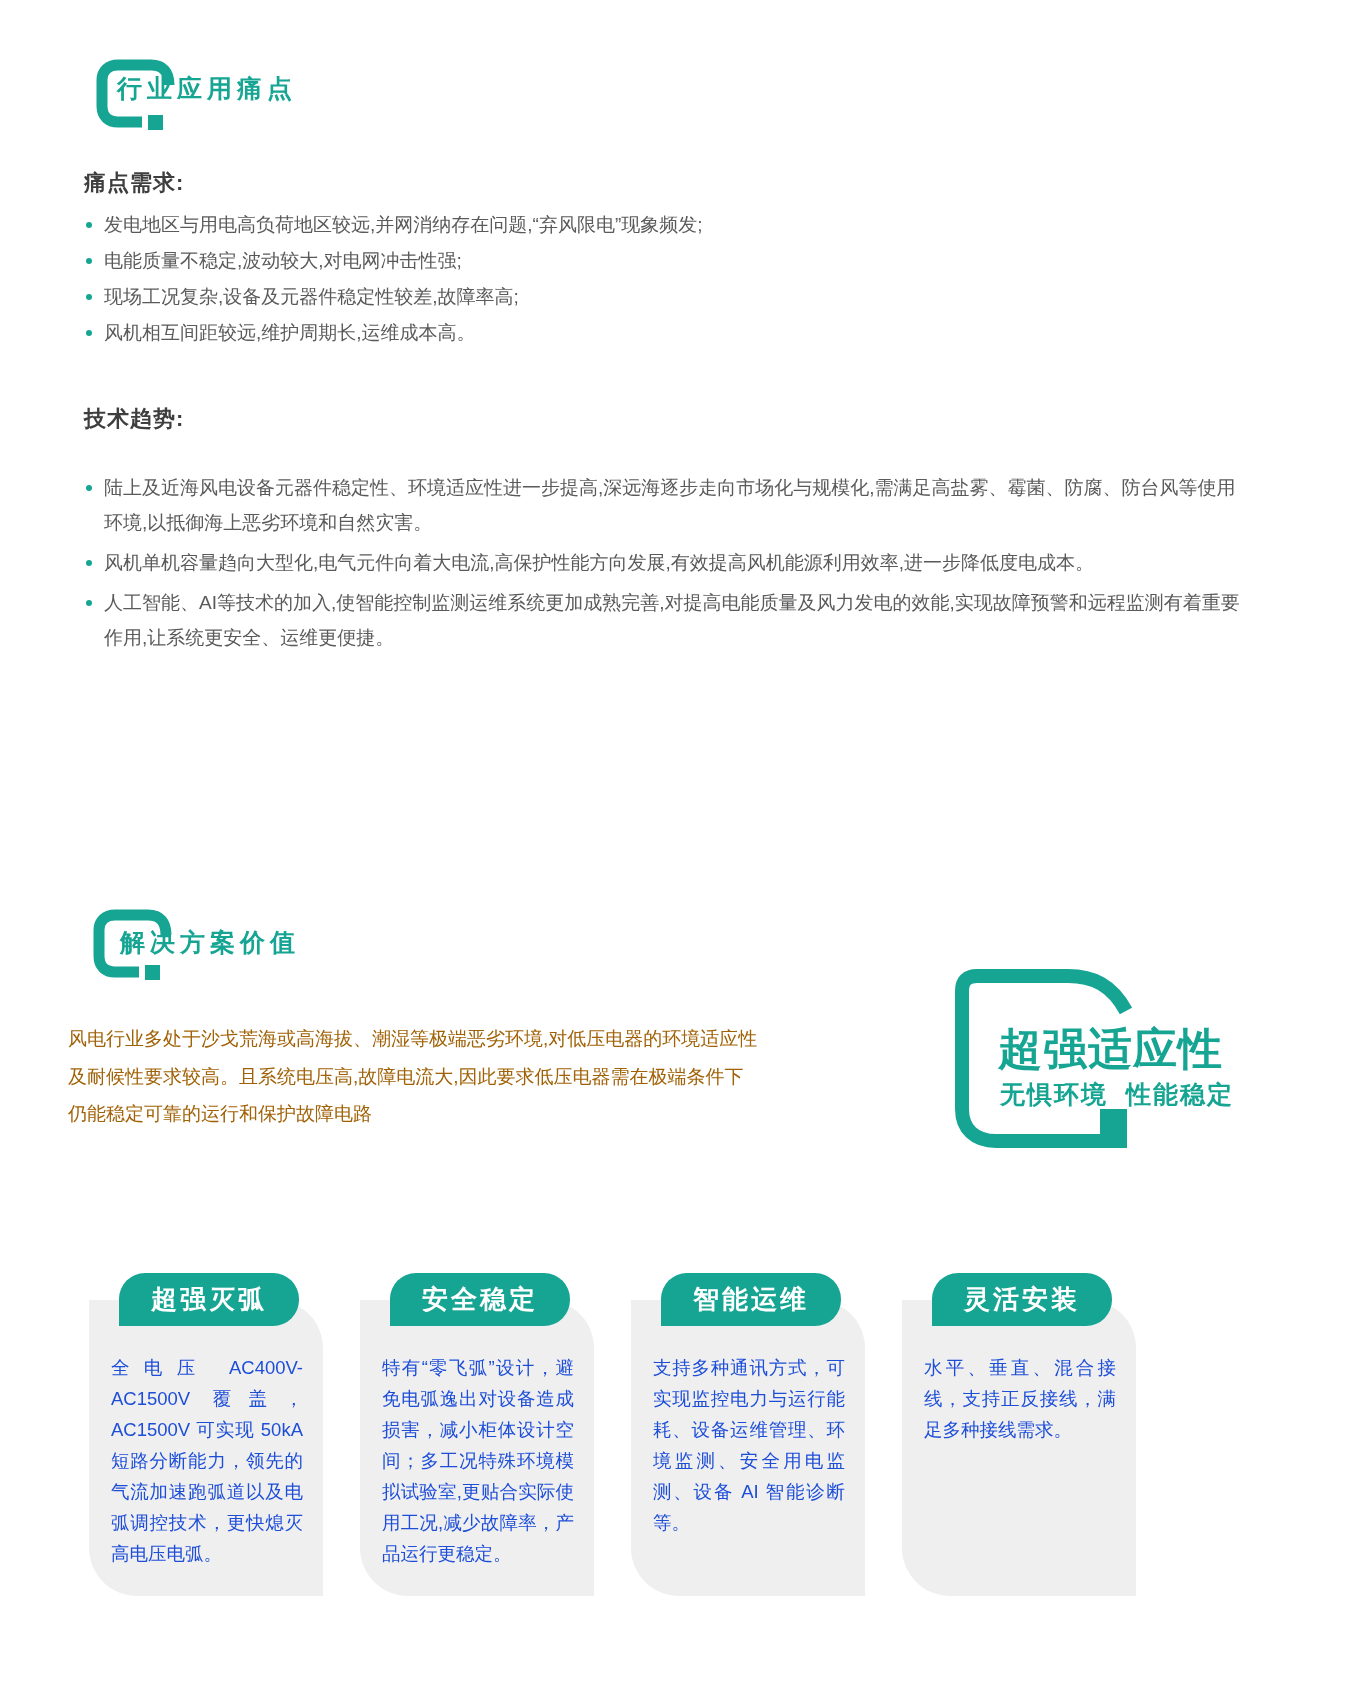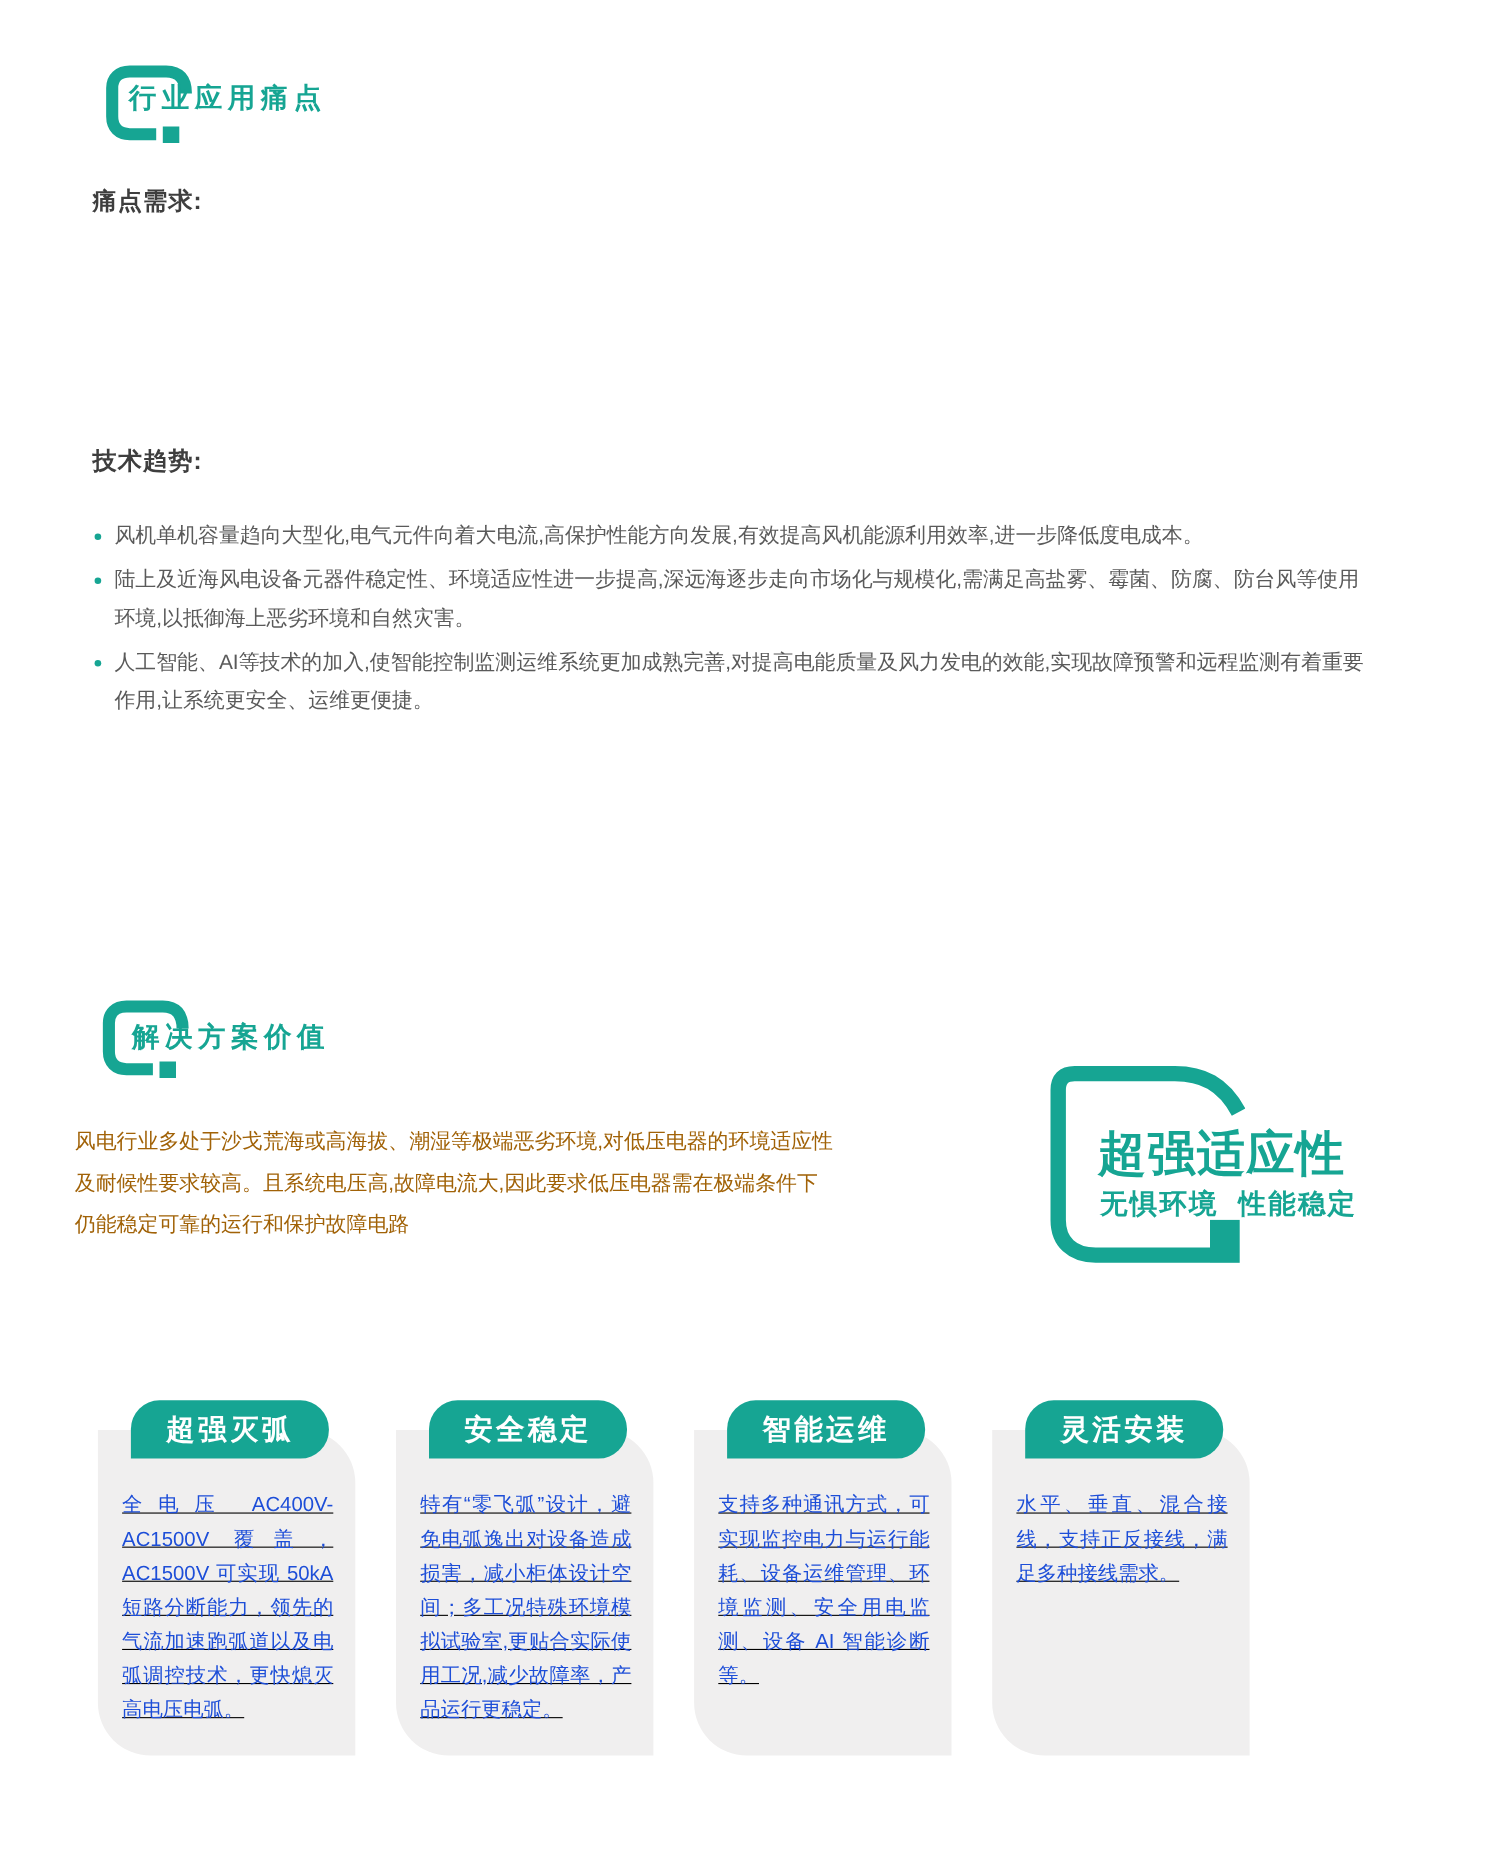--- a/index.html
+++ b/index.html
@@ -26,44 +26,50 @@
   .bullet-list li::before{content:"";position:absolute;left:2px;top:15px;width:6px;height:6px;border-radius:50%;background:var(--accent);}
   .pain-list li{line-height:36px;}
   .trend-list{width:1165px;}
   .trend-list li{line-height:35px;margin-bottom:5px;}
 
   .paragraph{position:absolute;left:68px;top:1020px;width:690px;color:#a16207;font-size:19px;line-height:37.5px;}
 
   .feature-headline{position:absolute;left:998px;top:1020px;color:var(--accent);font-weight:bold;font-size:44px;letter-spacing:1px;white-space:nowrap;}
   .feature-tagline{position:absolute;left:1000px;top:1078px;color:var(--accent);font-weight:bold;font-size:25px;letter-spacing:2px;white-space:pre;}
 
-  .cards{position:absolute;left:89px;top:1273px;width:1047px;display:flex;gap:37px;text-decoration:underline;}
+  .cards{position:absolute;left:89px;top:1273px;width:1047px;display:flex;gap:37px;}
   .card{position:relative;width:255px;margin-top:27px;height:296px;background:var(--cardbg);border-radius:0 48px 0 48px;padding:52px 20px 0 22px;}
   .card-pill{position:absolute;top:-27px;left:30px;height:53px;line-height:53px;padding:0 32px;background:var(--accent);color:#fff;font-weight:bold;font-size:26px;letter-spacing:3px;border-radius:26px 26px 26px 0;white-space:nowrap;}
   .card-body{color:#1d4ed8;font-size:18.5px;line-height:31px;text-align:justify;}
 </style>
 </head>
 <body>
 
 <div class="page">
 
   <div class="section-icon" style="left:95px;top:55px;width:80px;height:75px;">
     <svg width="80" height="75" viewBox="0 0 80 75">
       <path d="M74 30 C74 17 68 10 56 10 L23 10 C13 10 7 16 7 25 L7 51 C7 61 13 67 23 67 L47 67" stroke-width="11"></path>
       <rect x="53" y="60" width="15" height="15"></rect>
     </svg>
   </div>
   <h1 class="sec-title" style="left:117px;top:72px;">行业应用痛点</h1>
 
   <h2 class="sub-head" style="left:84px;top:168px;">痛点需求:</h2>
+  <ul class="bullet-list pain-list" style="left:84px;top:207px;width:1165px;">
+    <li>发电地区与用电高负荷地区较远,并网消纳存在问题,“弃风限电”现象频发;</li>
+    <li>电能质量不稳定,波动较大,对电网冲击性强;</li>
+    <li>现场工况复杂,设备及元器件稳定性较差,故障率高;</li>
+    <li>风机相互间距较远,维护周期长,运维成本高。</li>
+  </ul>
 
   <h2 class="sub-head" style="left:84px;top:404px;">技术趋势:</h2>
   <ul class="bullet-list trend-list" style="left:84px;top:470px;">
+    <li>陆上及近海风电设备元器件稳定性、环境适应性进一步提高,深远海逐步走向市场化与规模化,需满足高盐雾、霉菌、防腐、防台风等使用环境,以抵御海上恶劣环境和自然灾害。</li>
     <li>风机单机容量趋向大型化,电气元件向着大电流,高保护性能方向发展,有效提高风机能源利用效率,进一步降低度电成本。</li>
-    <li>陆上及近海风电设备元器件稳定性、环境适应性进一步提高,深远海逐步走向市场化与规模化,需满足高盐雾、霉菌、防腐、防台风等使用环境,以抵御海上恶劣环境和自然灾害。</li>
     <li>人工智能、AI等技术的加入,使智能控制监测运维系统更加成熟完善,对提高电能质量及风力发电的效能,实现故障预警和远程监测有着重要作用,让系统更安全、运维更便捷。</li>
   </ul>
 
   <div class="section-icon" style="left:92px;top:905px;width:80px;height:75px;">
     <svg width="80" height="75" viewBox="0 0 80 75">
       <path d="M74 30 C74 17 68 10 56 10 L23 10 C13 10 7 16 7 25 L7 51 C7 61 13 67 23 67 L47 67" stroke-width="11"></path>
       <rect x="53" y="60" width="15" height="15"></rect>
     </svg>
   </div>
   <h1 class="sec-title" style="left:120px;top:926px;">解决方案价值</h1>

